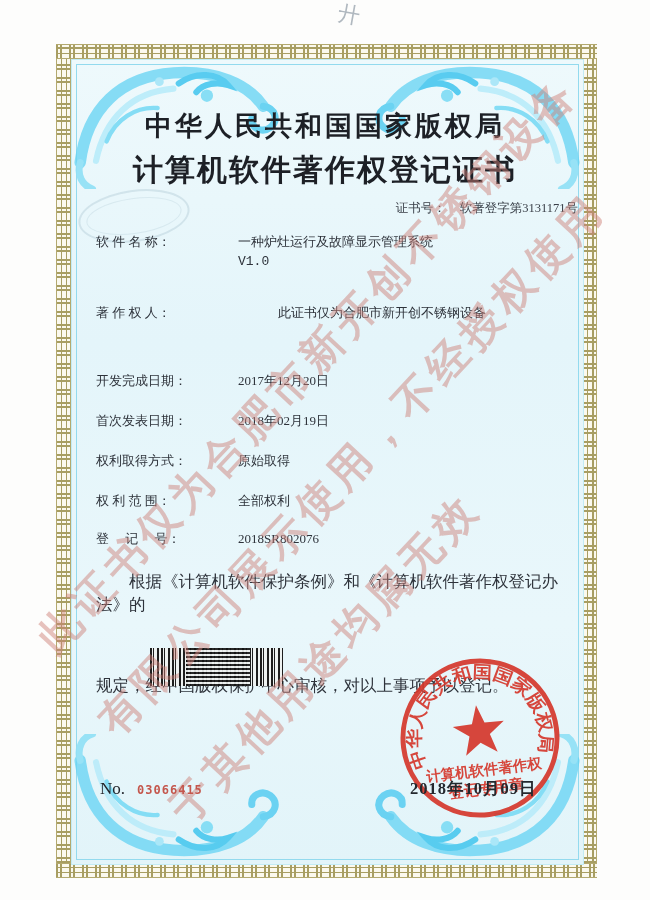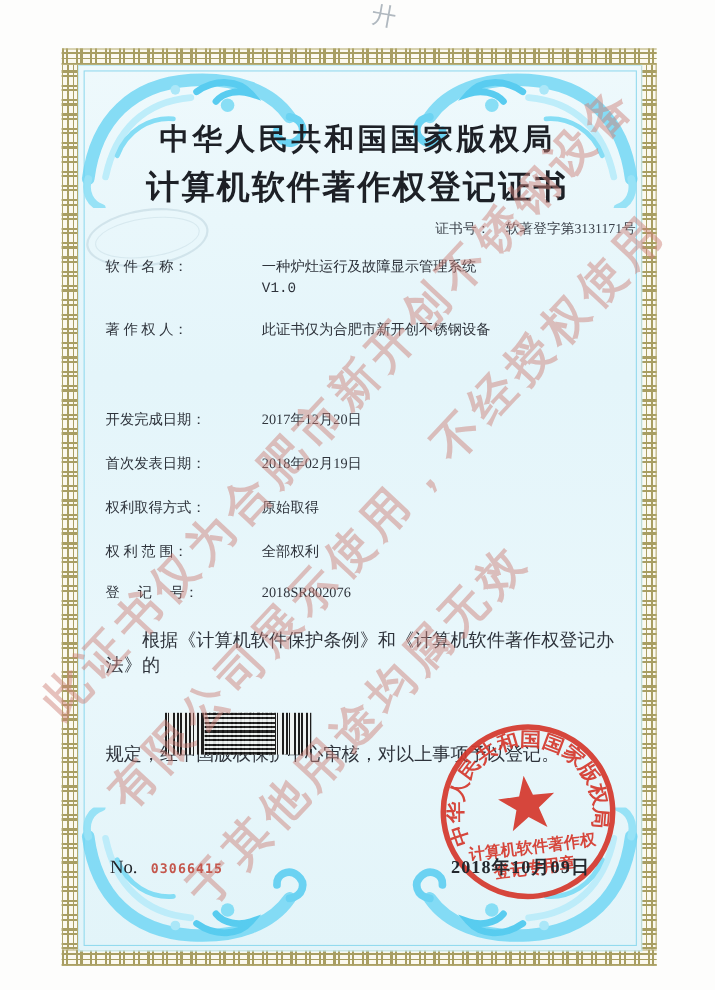--- a/index.html
+++ b/index.html
@@ -164,21 +164,21 @@
     </div>
 
     <div class="row" style="top:233px;">
       <span class="flabel">软 件 名 称：</span>
       <span class="fvalue">
         <div>一种炉灶运行及故障显示管理系统</div>
         <div class="v2">V1.0</div>
       </span>
     </div>
 
-    <div class="row" style="top:291px;">
+    <div class="row" style="top:304px;gap:40px;">
       <span class="flabel">著 作 权 人：</span>
       <span class="fvalue">此证书仅为合肥市新开创不锈钢设备</span>
     </div>
 
     <div class="row" style="top:372px;">
       <span class="flabel">开发完成日期：</span>
       <span class="fvalue">2017年12月20日</span>
     </div>
 
     <div class="row" style="top:412px;">

